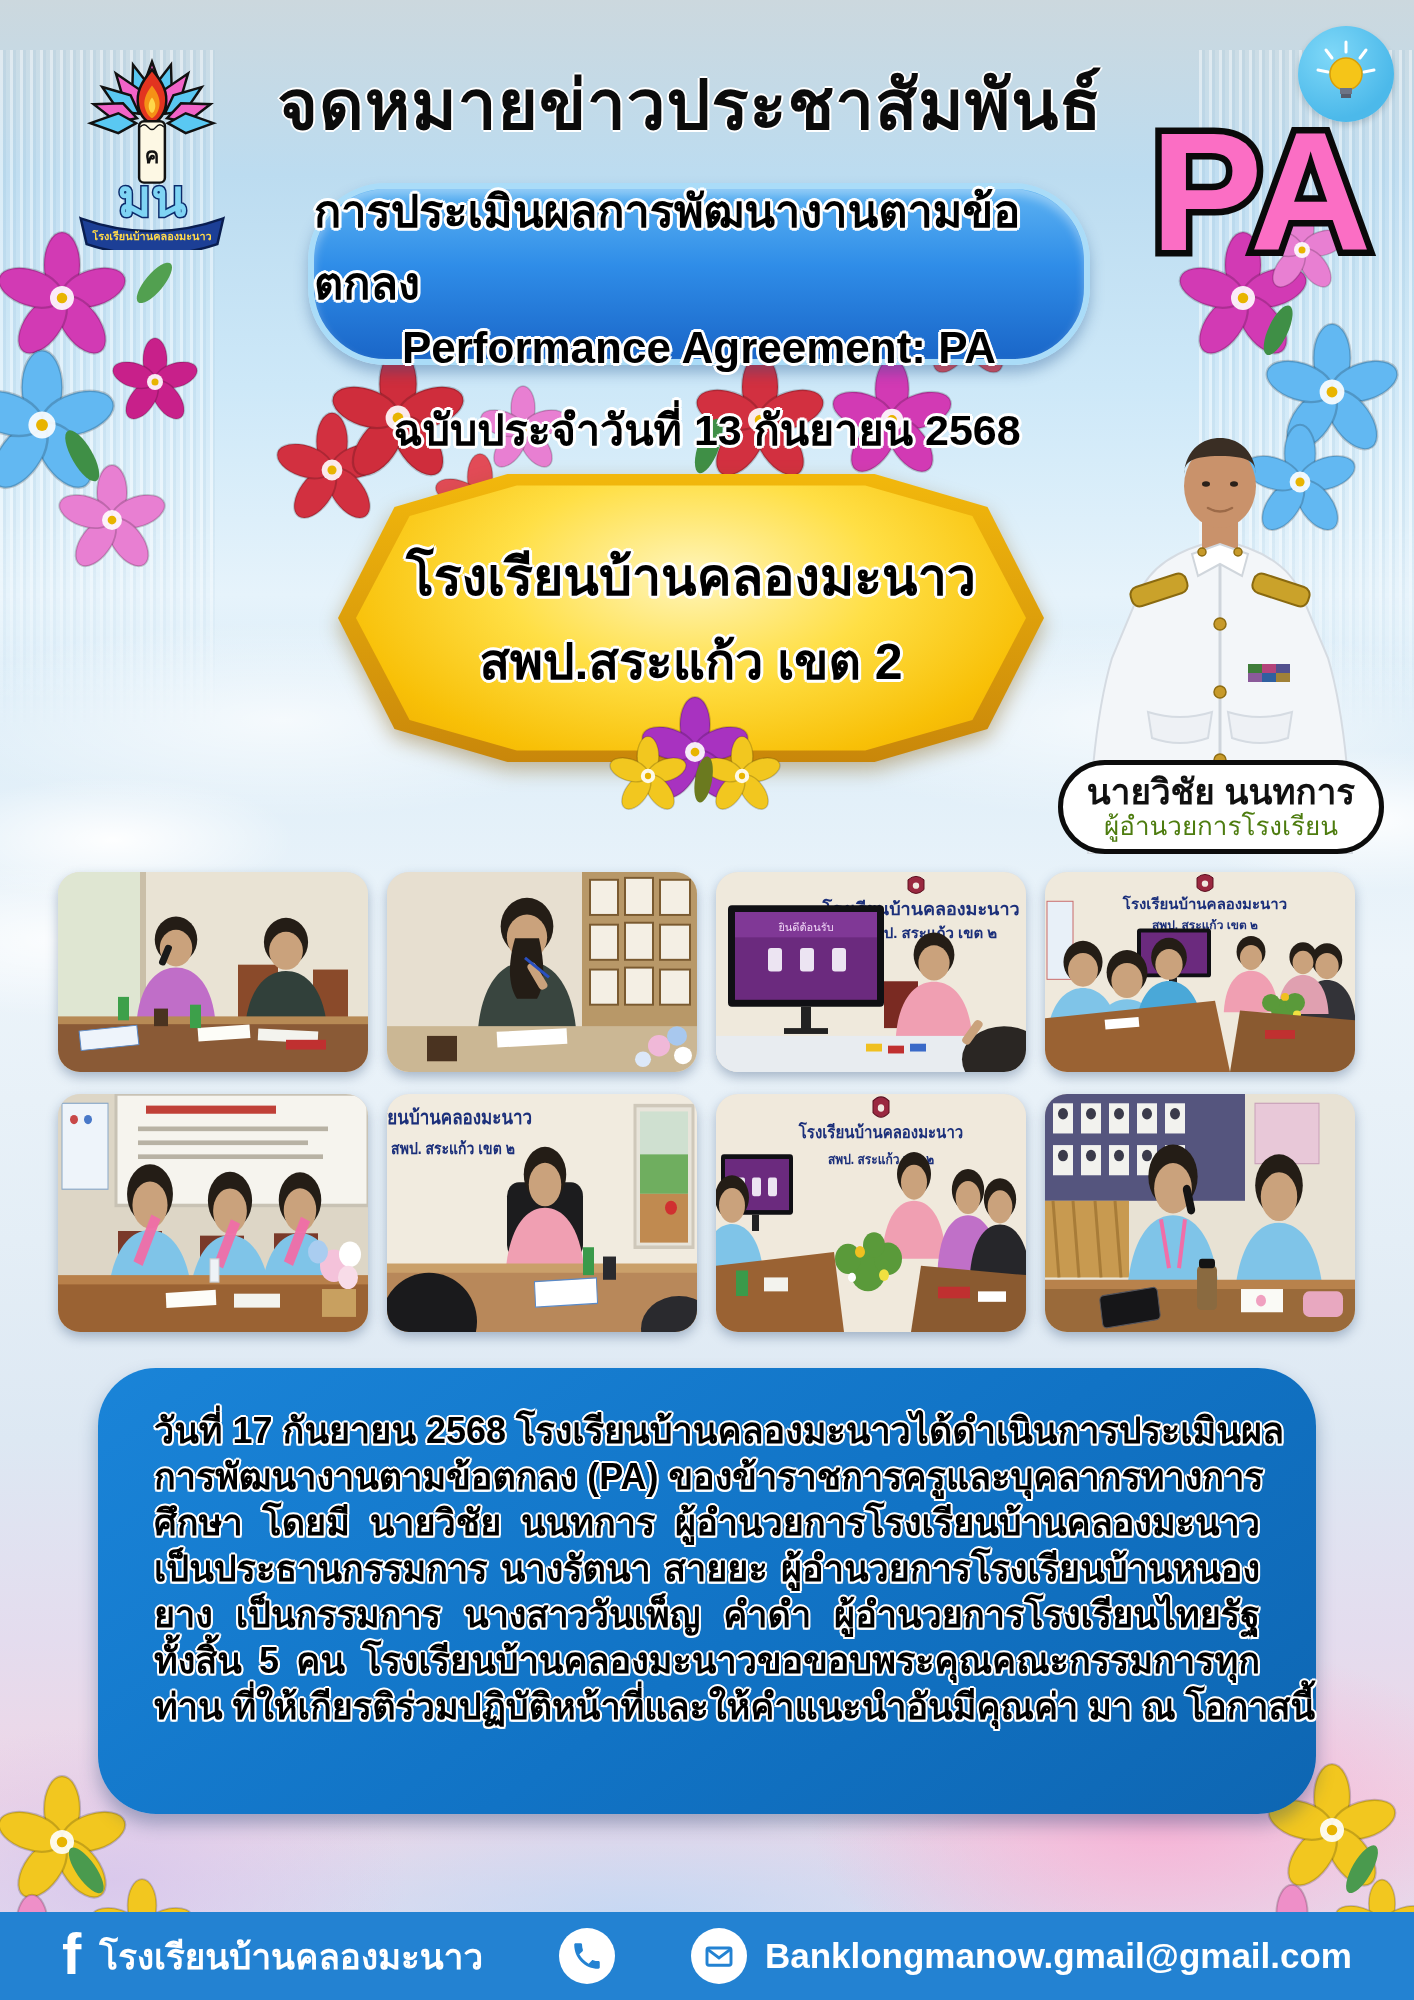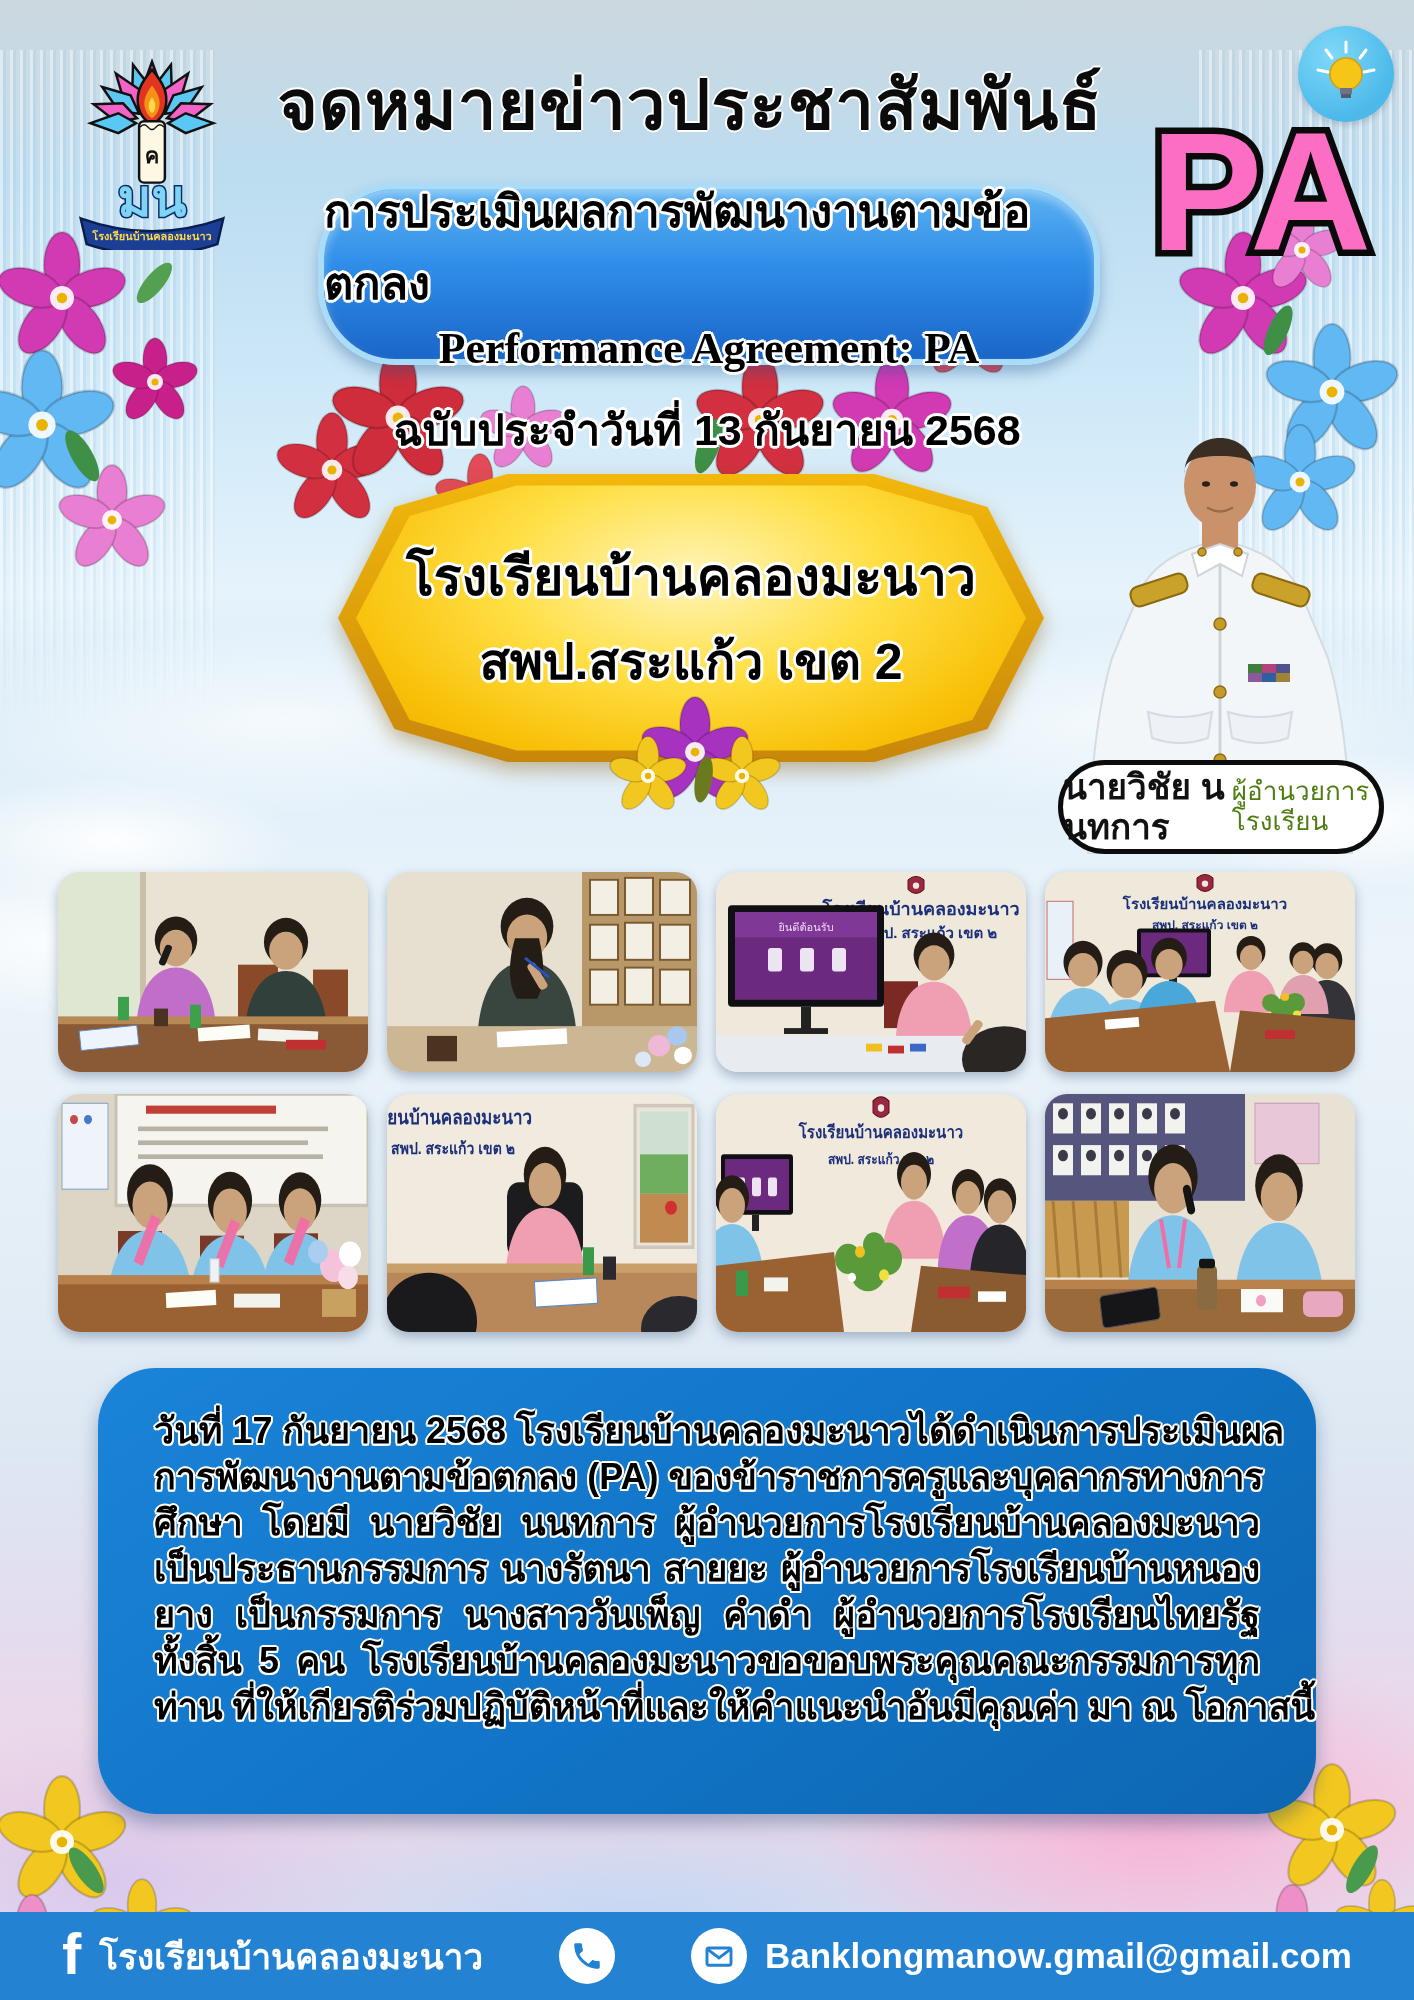--- a/index.html
+++ b/index.html
@@ -35,25 +35,25 @@
   
   .logo{position:absolute;left:52px;top:32px;width:200px;height:218px;z-index:5;}
   .title{position:absolute;left:235px;top:50px;width:910px;z-index:5;text-align:center;
     font-size:69px;font-weight:bold;color:#0b0b0b;letter-spacing:1px;
     text-shadow:2px 0 0 #fff,-2px 0 0 #fff,0 2px 0 #fff,0 -2px 0 #fff;}
   .bulb-badge{position:absolute;left:1298px;top:26px;width:96px;height:96px;border-radius:50%;
     background:radial-gradient(circle at 35% 30%,#7fd8f8,#4cb9ea 70%);z-index:5;box-shadow:0 3px 6px rgba(0,0,0,.15);}
   .pa-badge{position:absolute;left:1128px;top:92px;width:266px;height:190px;z-index:5;}
 
   
-  .topic-banner{position:absolute;left:318px;top:183px;width:782px;height:182px;z-index:5;
+  .topic-banner{position:absolute;left:308px;top:183px;width:782px;height:182px;z-index:5;
     border-radius:78px;border:6px solid #aadcf8;box-sizing:border-box;
     background:linear-gradient(180deg,#5cb2f2 0%,#2f8de8 45%,#1a66c8 100%);
     box-shadow:0 8px 14px rgba(30,80,140,.35), inset 0 6px 10px rgba(255,255,255,.35);
-    display:flex;flex-direction:column;align-items:center;justify-content:center;gap:4px;font-family:Liberation Serif, serif;}
+    display:flex;flex-direction:column;align-items:center;justify-content:center;gap:4px;}
   .topic-line1{font-size:45px;font-weight:bold;}
   .topic-line2{font-size:44px;font-weight:bold;}
   .ow3{color:#000;text-shadow:3px 0 0 #fff,-3px 0 0 #fff,0 3px 0 #fff,0 -3px 0 #fff,2px 2px 0 #fff,-2px 2px 0 #fff,2px -2px 0 #fff,-2px -2px 0 #fff;}
   .ow2{color:#000;text-shadow:2px 0 0 #fff,-2px 0 0 #fff,0 2px 0 #fff,0 -2px 0 #fff,1.5px 1.5px 0 #fff,-1.5px 1.5px 0 #fff,1.5px -1.5px 0 #fff,-1.5px -1.5px 0 #fff;}
 
   .issue-date{position:absolute;left:0;top:396px;width:1414px;text-align:center;z-index:5;
     font-size:43px;font-weight:bold;}
 
   
   .gold-wrap{position:absolute;left:338px;top:468px;width:706px;height:300px;z-index:4;
@@ -64,21 +64,21 @@
     background:radial-gradient(ellipse at 50% 35%,#fff5bb 0%,#ffdf45 40%,#f8c007 75%,#eba600 100%);
     clip-path:polygon(0% 50%,8% 13%,24% 2%,76% 2%,92% 13%,100% 50%,92% 87%,76% 98%,24% 98%,8% 87%);}
   .gold-text{position:absolute;inset:0;display:flex;flex-direction:column;align-items:center;justify-content:center;gap:4px;}
   .gold-line1{font-size:52px;font-weight:bold;}
   .gold-line2{font-size:50px;font-weight:bold;}
 
   
   .portrait{position:absolute;left:1052px;top:412px;width:336px;height:442px;z-index:5;}
   .name-card{position:absolute;left:1058px;top:760px;width:326px;height:94px;z-index:6;
     background:#fff;border:5px solid #0c0c0c;border-radius:48px;box-sizing:border-box;
-    display:flex;align-items:center;justify-content:center;line-height:1.15;}
+    display:flex;flex-direction:column;align-items:center;justify-content:center;line-height:1.15;}
   .name-card .nm{font-size:35px;font-weight:bold;color:#111;}
   .name-card .pos{font-size:26px;color:#4d7c0f;}
 
   
   .photo-grid{position:absolute;left:58px;top:872px;width:1298px;z-index:5;display:grid;
     grid-template-columns:repeat(4,310px);grid-template-rows:200px 238px;gap:22px 19px;}
   .photo{border-radius:22px;overflow:hidden;box-shadow:0 5px 12px rgba(40,70,110,.35);background:#ddd;}
   .photo svg{display:block;width:100%;height:100%;}
 
   

